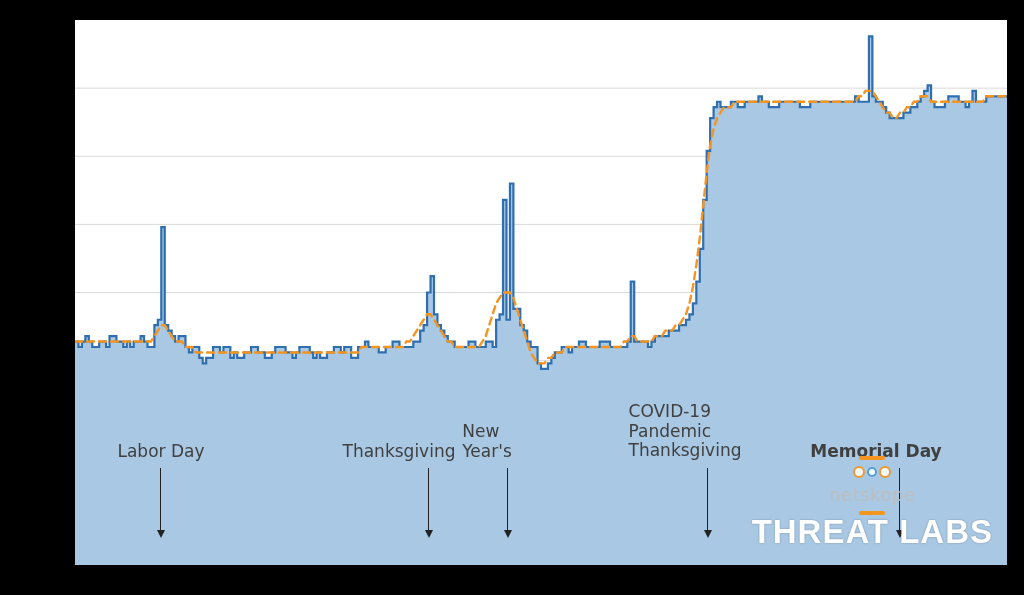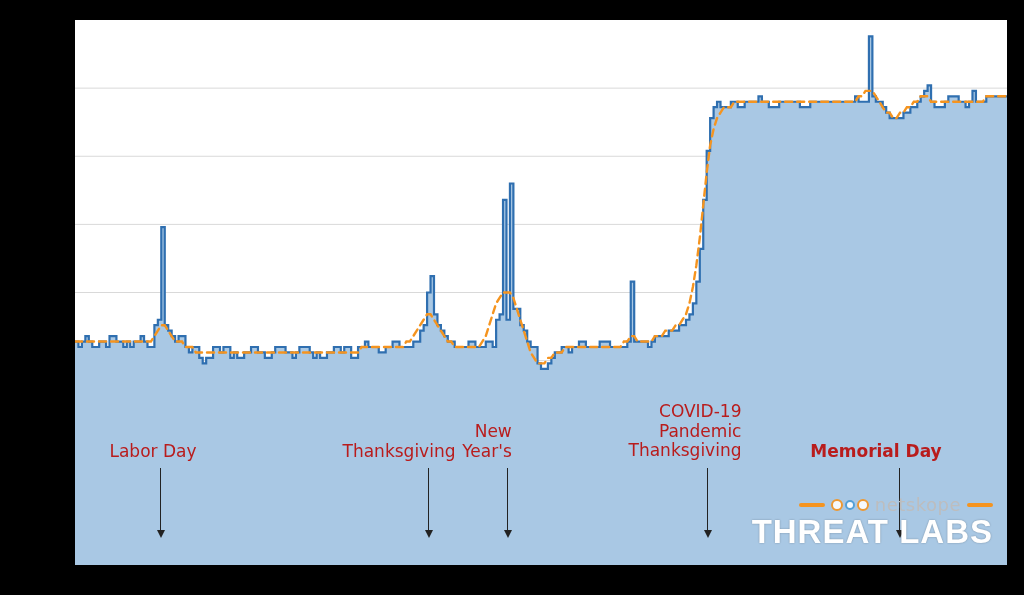--- a/index.html
+++ b/index.html
@@ -25,22 +25,22 @@
     height: 545px;
     background: #fff;
   }
   svg.chart {
     position: absolute;
     left: 0; top: 0;
     width: 932px; height: 545px;
   }
   .annotation {
     position: absolute;
-    text-align: right;
-    color: #b91c1c;
+    text-align: left;
+    color: #404040;
     font-size: 17px;
     line-height: 1.15;
     transform: translateX(-50%);
     white-space: nowrap;
   }
   .arrow {
     position: absolute;
     width: 0;
     transform: translateX(-50%);
   }
@@ -64,20 +64,21 @@
     pointer-events: none;
   }
   .wm-line1 {
     color: #bdbdbe;
     font-size: 18px;
     letter-spacing: 0.5px;
     display: flex;
     align-items: center;
     justify-content: flex-end;
     gap: 6px;
+    flex-direction: column;
   }
   .wm-line1 .bar { display:inline-block; width:26px; height:4px; background:#f5941f; border-radius:2px; }
   .wm-line1 .dots {
     display:inline-flex; gap:2px; align-items:center;
   }
   .wm-line1 .dot { width:8px; height:8px; border:2px solid #f5941f; border-radius:50%; background:#fff; opacity:0.9; }
   .wm-line1 .dot.mid { width:6px; height:6px; border-color:#4a9cd6; }
   .wm-line2 {
     color: #fff;
     font-weight: 800;
@@ -101,21 +102,21 @@
           <line x1="0" y1="272.5" x2="932" y2="272.5" stroke="#d9d9d9" stroke-width="1"></line>
           <line x1="0" y1="204.375" x2="932" y2="204.375" stroke="#d9d9d9" stroke-width="1"></line>
           <line x1="0" y1="136.25" x2="932" y2="136.25" stroke="#d9d9d9" stroke-width="1"></line>
           <line x1="0" y1="68.125" x2="932" y2="68.125" stroke="#d9d9d9" stroke-width="1"></line>
         </g>
       <path id="area-fill" fill="#a9c8e4" stroke="none" d="M 0 321.55 L 3.451851851851852 321.55 L 3.451851851851852 327 L 6.903703703703704 327 L 6.903703703703704 321.55 L 10.355555555555556 321.55 L 10.355555555555556 316.1 L 13.807407407407409 316.1 L 13.807407407407409 321.55 L 17.25925925925926 321.55 L 17.25925925925926 327 L 20.711111111111112 327 L 20.711111111111112 327 L 24.16296296296296 327 L 24.16296296296296 321.55 L 27.614814814814817 321.55 L 27.614814814814817 321.55 L 31.066666666666666 321.55 L 31.066666666666666 327 L 34.51851851851852 327 L 34.51851851851852 316.1 L 37.970370370370375 316.1 L 37.970370370370375 316.1 L 41.422222222222224 316.1 L 41.422222222222224 321.55 L 44.87407407407407 321.55 L 44.87407407407407 321.55 L 48.32592592592592 321.55 L 48.32592592592592 327 L 51.77777777777777 327 L 51.77777777777777 321.55 L 55.229629629629635 321.55 L 55.229629629629635 327 L 58.68148148148148 327 L 58.68148148148148 321.55 L 62.13333333333333 321.55 L 62.13333333333333 321.55 L 65.5851851851852 321.55 L 65.5851851851852 316.1 L 69.03703703703704 316.1 L 69.03703703703704 321.55 L 72.4888888888889 321.55 L 72.4888888888889 327 L 75.94074074074075 327 L 75.94074074074075 327 L 79.39259259259259 327 L 79.39259259259259 305.2 L 82.84444444444445 305.2 L 82.84444444444445 299.75 L 86.29629629629629 299.75 L 86.29629629629629 207.10000000000002 L 89.74814814814815 207.10000000000002 L 89.74814814814815 305.2 L 93.2 305.2 L 93.2 310.65 L 96.65185185185184 310.65 L 96.65185185185184 316.1 L 100.1037037037037 316.1 L 100.1037037037037 321.55 L 103.55555555555554 321.55 L 103.55555555555554 316.1 L 107.00740740740741 316.1 L 107.00740740740741 316.1 L 110.45925925925927 316.1 L 110.45925925925927 327 L 113.91111111111111 327 L 113.91111111111111 332.45 L 117.36296296296295 332.45 L 117.36296296296295 327 L 120.81481481481481 327 L 120.81481481481481 327 L 124.26666666666667 327 L 124.26666666666667 337.9 L 127.71851851851852 337.9 L 127.71851851851852 343.35 L 131.1703703703704 343.35 L 131.1703703703704 337.9 L 134.6222222222222 337.9 L 134.6222222222222 337.9 L 138.07407407407408 337.9 L 138.07407407407408 327 L 141.52592592592592 327 L 141.52592592592592 327 L 144.9777777777778 327 L 144.9777777777778 332.45 L 148.42962962962963 332.45 L 148.42962962962963 327 L 151.8814814814815 327 L 151.8814814814815 327 L 155.33333333333331 327 L 155.33333333333331 337.9 L 158.78518518518518 337.9 L 158.78518518518518 332.45 L 162.23703703703703 332.45 L 162.23703703703703 337.9 L 165.6888888888889 337.9 L 165.6888888888889 337.9 L 169.14074074074074 337.9 L 169.14074074074074 332.45 L 172.59259259259258 332.45 L 172.59259259259258 332.45 L 176.04444444444445 332.45 L 176.04444444444445 327 L 179.4962962962963 327 L 179.4962962962963 327 L 182.94814814814816 327 L 182.94814814814816 332.45 L 186.4 332.45 L 186.4 332.45 L 189.85185185185185 332.45 L 189.85185185185185 337.9 L 193.3037037037037 337.9 L 193.3037037037037 337.9 L 196.75555555555556 337.9 L 196.75555555555556 332.45 L 200.2074074074074 332.45 L 200.2074074074074 327 L 203.65925925925927 327 L 203.65925925925927 327 L 207.1111111111111 327 L 207.1111111111111 327 L 210.56296296296296 327 L 210.56296296296296 332.45 L 214.01481481481483 332.45 L 214.01481481481483 332.45 L 217.46666666666667 332.45 L 217.46666666666667 337.9 L 220.91851851851854 337.9 L 220.91851851851854 332.45 L 224.37037037037035 332.45 L 224.37037037037035 327 L 227.82222222222222 327 L 227.82222222222222 327 L 231.27407407407406 327 L 231.27407407407406 327 L 234.7259259259259 327 L 234.7259259259259 332.45 L 238.17777777777775 332.45 L 238.17777777777775 337.9 L 241.62962962962962 337.9 L 241.62962962962962 332.45 L 245.08148148148146 332.45 L 245.08148148148146 337.9 L 248.53333333333333 337.9 L 248.53333333333333 337.9 L 251.98518518518517 337.9 L 251.98518518518517 332.45 L 255.43703703703704 332.45 L 255.43703703703704 332.45 L 258.8888888888889 332.45 L 258.8888888888889 327 L 262.3407407407408 327 L 262.3407407407408 327 L 265.7925925925926 327 L 265.7925925925926 332.45 L 269.2444444444444 332.45 L 269.2444444444444 327 L 272.6962962962963 327 L 272.6962962962963 327 L 276.14814814814815 327 L 276.14814814814815 337.9 L 279.59999999999997 337.9 L 279.59999999999997 337.9 L 283.05185185185184 337.9 L 283.05185185185184 327 L 286.5037037037037 327 L 286.5037037037037 327 L 289.9555555555556 327 L 289.9555555555556 321.55 L 293.4074074074074 321.55 L 293.4074074074074 327 L 296.85925925925926 327 L 296.85925925925926 327 L 300.31111111111113 327 L 300.31111111111113 327 L 303.762962962963 327 L 303.762962962963 332.45 L 307.2148148148148 332.45 L 307.2148148148148 332.45 L 310.66666666666663 332.45 L 310.66666666666663 327 L 314.1185185185185 327 L 314.1185185185185 327 L 317.57037037037037 327 L 317.57037037037037 321.55 L 321.02222222222224 321.55 L 321.02222222222224 321.55 L 324.47407407407405 321.55 L 324.47407407407405 327 L 327.9259259259259 327 L 327.9259259259259 327 L 331.3777777777778 327 L 331.3777777777778 327 L 334.82962962962966 327 L 334.82962962962966 327 L 338.2814814814815 327 L 338.2814814814815 321.55 L 341.7333333333333 321.55 L 341.7333333333333 321.55 L 345.18518518518516 321.55 L 345.18518518518516 310.65 L 348.63703703703703 310.65 L 348.63703703703703 305.2 L 352.0888888888889 305.2 L 352.0888888888889 272.5 L 355.5407407407407 272.5 L 355.5407407407407 256.15 L 358.9925925925926 256.15 L 358.9925925925926 294.29999999999995 L 362.44444444444446 294.29999999999995 L 362.44444444444446 305.2 L 365.8962962962963 305.2 L 365.8962962962963 310.65 L 369.34814814814814 310.65 L 369.34814814814814 316.1 L 372.8 316.1 L 372.8 321.55 L 376.2518518518519 321.55 L 376.2518518518519 321.55 L 379.7037037037037 321.55 L 379.7037037037037 327 L 383.15555555555557 327 L 383.15555555555557 327 L 386.6074074074074 327 L 386.6074074074074 327 L 390.05925925925925 327 L 390.05925925925925 327 L 393.5111111111111 327 L 393.5111111111111 321.55 L 396.962962962963 321.55 L 396.962962962963 321.55 L 400.4148148148148 321.55 L 400.4148148148148 327 L 403.8666666666667 327 L 403.8666666666667 327 L 407.31851851851854 327 L 407.31851851851854 327 L 410.7703703703704 327 L 410.7703703703704 321.55 L 414.2222222222222 321.55 L 414.2222222222222 321.55 L 417.67407407407404 321.55 L 417.67407407407404 327 L 421.1259259259259 327 L 421.1259259259259 299.75 L 424.5777777777778 299.75 L 424.5777777777778 294.29999999999995 L 428.02962962962965 294.29999999999995 L 428.02962962962965 179.84999999999997 L 431.48148148148147 179.84999999999997 L 431.48148148148147 299.75 L 434.93333333333334 299.75 L 434.93333333333334 163.5 L 438.3851851851852 163.5 L 438.3851851851852 288.85 L 441.8370370370371 288.85 L 441.8370370370371 288.85 L 445.2888888888889 288.85 L 445.2888888888889 305.2 L 448.7407407407407 305.2 L 448.7407407407407 310.65 L 452.1925925925926 310.65 L 452.1925925925926 321.55 L 455.64444444444445 321.55 L 455.64444444444445 327 L 459.09629629629626 327 L 459.09629629629626 327 L 462.54814814814813 327 L 462.54814814814813 343.35 L 466 343.35 L 466 348.8 L 469.4518518518518 348.8 L 469.4518518518518 348.8 L 472.90370370370374 348.8 L 472.90370370370374 343.35 L 476.3555555555555 343.35 L 476.3555555555555 337.9 L 479.8074074074074 337.9 L 479.8074074074074 332.45 L 483.25925925925924 332.45 L 483.25925925925924 332.45 L 486.71111111111117 332.45 L 486.71111111111117 327 L 490.1629629629629 327 L 490.1629629629629 327 L 493.61481481481485 327 L 493.61481481481485 332.45 L 497.06666666666666 332.45 L 497.06666666666666 327 L 500.5185185185186 327 L 500.5185185185186 327 L 503.97037037037035 327 L 503.97037037037035 321.55 L 507.42222222222216 321.55 L 507.42222222222216 321.55 L 510.8740740740741 321.55 L 510.8740740740741 327 L 514.3259259259258 327 L 514.3259259259258 327 L 517.7777777777778 327 L 517.7777777777778 327 L 521.2296296296296 327 L 521.2296296296296 327 L 524.6814814814816 327 L 524.6814814814816 321.55 L 528.1333333333333 321.55 L 528.1333333333333 321.55 L 531.5851851851852 321.55 L 531.5851851851852 321.55 L 535.0370370370371 321.55 L 535.0370370370371 327 L 538.4888888888888 327 L 538.4888888888888 327 L 541.9407407407407 327 L 541.9407407407407 327 L 545.3925925925926 327 L 545.3925925925926 327 L 548.8444444444444 327 L 548.8444444444444 327 L 552.2962962962963 327 L 552.2962962962963 321.55 L 555.7481481481482 321.55 L 555.7481481481482 261.59999999999997 L 559.1999999999999 261.59999999999997 L 559.1999999999999 321.55 L 562.6518518518519 321.55 L 562.6518518518519 321.55 L 566.1037037037037 321.55 L 566.1037037037037 321.55 L 569.5555555555557 321.55 L 569.5555555555557 321.55 L 573.0074074074074 321.55 L 573.0074074074074 327 L 576.4592592592592 327 L 576.4592592592592 321.55 L 579.9111111111112 321.55 L 579.9111111111112 316.1 L 583.3629629629629 316.1 L 583.3629629629629 316.1 L 586.8148148148148 316.1 L 586.8148148148148 316.1 L 590.2666666666667 316.1 L 590.2666666666667 316.1 L 593.7185185185185 316.1 L 593.7185185185185 310.65 L 597.1703703703704 310.65 L 597.1703703703704 310.65 L 600.6222222222223 310.65 L 600.6222222222223 310.65 L 604.074074074074 310.65 L 604.074074074074 305.2 L 607.525925925926 305.2 L 607.525925925926 305.2 L 610.9777777777778 305.2 L 610.9777777777778 299.75 L 614.4296296296296 299.75 L 614.4296296296296 294.29999999999995 L 617.8814814814815 294.29999999999995 L 617.8814814814815 283.40000000000003 L 621.3333333333333 283.40000000000003 L 621.3333333333333 261.59999999999997 L 624.7851851851852 261.59999999999997 L 624.7851851851852 228.90000000000003 L 628.237037037037 228.90000000000003 L 628.237037037037 179.84999999999997 L 631.6888888888889 179.84999999999997 L 631.6888888888889 130.8 L 635.1407407407407 130.8 L 635.1407407407407 98.10000000000002 L 638.5925925925926 98.10000000000002 L 638.5925925925926 87.19999999999999 L 642.0444444444445 87.19999999999999 L 642.0444444444445 81.75 L 645.4962962962962 81.75 L 645.4962962962962 87.19999999999999 L 648.9481481481481 87.19999999999999 L 648.9481481481481 87.19999999999999 L 652.4 87.19999999999999 L 652.4 87.19999999999999 L 655.8518518518518 87.19999999999999 L 655.8518518518518 81.75 L 659.3037037037037 81.75 L 659.3037037037037 81.75 L 662.7555555555556 81.75 L 662.7555555555556 87.19999999999999 L 666.2074074074073 87.19999999999999 L 666.2074074074073 87.19999999999999 L 669.6592592592593 87.19999999999999 L 669.6592592592593 81.75 L 673.1111111111111 81.75 L 673.1111111111111 81.75 L 676.562962962963 81.75 L 676.562962962963 81.75 L 680.0148148148148 81.75 L 680.0148148148148 81.75 L 683.4666666666666 81.75 L 683.4666666666666 76.30000000000001 L 686.9185185185186 76.30000000000001 L 686.9185185185186 81.75 L 690.3703703703703 81.75 L 690.3703703703703 81.75 L 693.8222222222222 81.75 L 693.8222222222222 87.19999999999999 L 697.2740740740741 87.19999999999999 L 697.2740740740741 87.19999999999999 L 700.7259259259259 87.19999999999999 L 700.7259259259259 87.19999999999999 L 704.1777777777778 87.19999999999999 L 704.1777777777778 81.75 L 707.6296296296297 81.75 L 707.6296296296297 81.75 L 711.0814814814814 81.75 L 711.0814814814814 81.75 L 714.5333333333334 81.75 L 714.5333333333334 81.75 L 717.9851851851852 81.75 L 717.9851851851852 81.75 L 721.437037037037 81.75 L 721.437037037037 81.75 L 724.8888888888889 81.75 L 724.8888888888889 87.19999999999999 L 728.3407407407407 87.19999999999999 L 728.3407407407407 87.19999999999999 L 731.7925925925927 87.19999999999999 L 731.7925925925927 87.19999999999999 L 735.2444444444444 87.19999999999999 L 735.2444444444444 81.75 L 738.6962962962963 81.75 L 738.6962962962963 81.75 L 742.1481481481482 81.75 L 742.1481481481482 81.75 L 745.6 81.75 L 745.6 81.75 L 749.0518518518519 81.75 L 749.0518518518519 81.75 L 752.5037037037038 81.75 L 752.5037037037038 81.75 L 755.9555555555555 81.75 L 755.9555555555555 81.75 L 759.4074074074074 81.75 L 759.4074074074074 81.75 L 762.8592592592593 81.75 L 762.8592592592593 81.75 L 766.3111111111111 81.75 L 766.3111111111111 81.75 L 769.762962962963 81.75 L 769.762962962963 81.75 L 773.2148148148148 81.75 L 773.2148148148148 81.75 L 776.6666666666667 81.75 L 776.6666666666667 81.75 L 780.1185185185185 81.75 L 780.1185185185185 76.30000000000001 L 783.5703703703704 76.30000000000001 L 783.5703703703704 81.75 L 787.0222222222222 81.75 L 787.0222222222222 81.75 L 790.474074074074 81.75 L 790.474074074074 81.75 L 793.925925925926 81.75 L 793.925925925926 16.350000000000023 L 797.3777777777777 16.350000000000023 L 797.3777777777777 76.30000000000001 L 800.8296296296296 76.30000000000001 L 800.8296296296296 81.75 L 804.2814814814815 81.75 L 804.2814814814815 81.75 L 807.7333333333333 81.75 L 807.7333333333333 87.19999999999999 L 811.1851851851852 87.19999999999999 L 811.1851851851852 92.65000000000003 L 814.6370370370371 92.65000000000003 L 814.6370370370371 98.10000000000002 L 818.0888888888888 98.10000000000002 L 818.0888888888888 98.10000000000002 L 821.5407407407408 98.10000000000002 L 821.5407407407408 98.10000000000002 L 824.9925925925926 98.10000000000002 L 824.9925925925926 98.10000000000002 L 828.4444444444443 98.10000000000002 L 828.4444444444443 92.65000000000003 L 831.8962962962963 92.65000000000003 L 831.8962962962963 92.65000000000003 L 835.3481481481481 92.65000000000003 L 835.3481481481481 87.19999999999999 L 838.8000000000001 87.19999999999999 L 838.8000000000001 87.19999999999999 L 842.2518518518518 87.19999999999999 L 842.2518518518518 81.75 L 845.7037037037037 81.75 L 845.7037037037037 76.30000000000001 L 849.1555555555556 76.30000000000001 L 849.1555555555556 70.85000000000002 L 852.6074074074074 70.85000000000002 L 852.6074074074074 65.39999999999998 L 856.0592592592593 65.39999999999998 L 856.0592592592593 81.75 L 859.5111111111112 81.75 L 859.5111111111112 87.19999999999999 L 862.9629629629629 87.19999999999999 L 862.9629629629629 87.19999999999999 L 866.4148148148148 87.19999999999999 L 866.4148148148148 87.19999999999999 L 869.8666666666667 87.19999999999999 L 869.8666666666667 81.75 L 873.3185185185184 81.75 L 873.3185185185184 76.30000000000001 L 876.7703703703704 76.30000000000001 L 876.7703703703704 76.30000000000001 L 880.2222222222222 76.30000000000001 L 880.2222222222222 76.30000000000001 L 883.6740740740742 76.30000000000001 L 883.6740740740742 81.75 L 887.1259259259259 81.75 L 887.1259259259259 81.75 L 890.5777777777778 81.75 L 890.5777777777778 87.19999999999999 L 894.0296296296297 87.19999999999999 L 894.0296296296297 81.75 L 897.4814814814814 81.75 L 897.4814814814814 70.85000000000002 L 900.9333333333334 70.85000000000002 L 900.9333333333334 81.75 L 904.3851851851852 81.75 L 904.3851851851852 81.75 L 907.837037037037 81.75 L 907.837037037037 81.75 L 911.2888888888889 81.75 L 911.2888888888889 76.30000000000001 L 914.7407407407408 76.30000000000001 L 914.7407407407408 76.30000000000001 L 918.1925925925925 76.30000000000001 L 918.1925925925925 76.30000000000001 L 921.6444444444445 76.30000000000001 L 921.6444444444445 76.30000000000001 L 925.0962962962963 76.30000000000001 L 925.0962962962963 76.30000000000001 L 928.5481481481482 76.30000000000001 L 928.5481481481482 76.30000000000001 L 932 76.30000000000001 L 932 76.30000000000001 L 932 545 L 0 545 Z"></path>
       <path id="area-line" fill="none" stroke="#2f6fb0" stroke-width="2.2" d="M 0 321.55 L 3.451851851851852 321.55 L 3.451851851851852 327 L 6.903703703703704 327 L 6.903703703703704 321.55 L 10.355555555555556 321.55 L 10.355555555555556 316.1 L 13.807407407407409 316.1 L 13.807407407407409 321.55 L 17.25925925925926 321.55 L 17.25925925925926 327 L 20.711111111111112 327 L 20.711111111111112 327 L 24.16296296296296 327 L 24.16296296296296 321.55 L 27.614814814814817 321.55 L 27.614814814814817 321.55 L 31.066666666666666 321.55 L 31.066666666666666 327 L 34.51851851851852 327 L 34.51851851851852 316.1 L 37.970370370370375 316.1 L 37.970370370370375 316.1 L 41.422222222222224 316.1 L 41.422222222222224 321.55 L 44.87407407407407 321.55 L 44.87407407407407 321.55 L 48.32592592592592 321.55 L 48.32592592592592 327 L 51.77777777777777 327 L 51.77777777777777 321.55 L 55.229629629629635 321.55 L 55.229629629629635 327 L 58.68148148148148 327 L 58.68148148148148 321.55 L 62.13333333333333 321.55 L 62.13333333333333 321.55 L 65.5851851851852 321.55 L 65.5851851851852 316.1 L 69.03703703703704 316.1 L 69.03703703703704 321.55 L 72.4888888888889 321.55 L 72.4888888888889 327 L 75.94074074074075 327 L 75.94074074074075 327 L 79.39259259259259 327 L 79.39259259259259 305.2 L 82.84444444444445 305.2 L 82.84444444444445 299.75 L 86.29629629629629 299.75 L 86.29629629629629 207.10000000000002 L 89.74814814814815 207.10000000000002 L 89.74814814814815 305.2 L 93.2 305.2 L 93.2 310.65 L 96.65185185185184 310.65 L 96.65185185185184 316.1 L 100.1037037037037 316.1 L 100.1037037037037 321.55 L 103.55555555555554 321.55 L 103.55555555555554 316.1 L 107.00740740740741 316.1 L 107.00740740740741 316.1 L 110.45925925925927 316.1 L 110.45925925925927 327 L 113.91111111111111 327 L 113.91111111111111 332.45 L 117.36296296296295 332.45 L 117.36296296296295 327 L 120.81481481481481 327 L 120.81481481481481 327 L 124.26666666666667 327 L 124.26666666666667 337.9 L 127.71851851851852 337.9 L 127.71851851851852 343.35 L 131.1703703703704 343.35 L 131.1703703703704 337.9 L 134.6222222222222 337.9 L 134.6222222222222 337.9 L 138.07407407407408 337.9 L 138.07407407407408 327 L 141.52592592592592 327 L 141.52592592592592 327 L 144.9777777777778 327 L 144.9777777777778 332.45 L 148.42962962962963 332.45 L 148.42962962962963 327 L 151.8814814814815 327 L 151.8814814814815 327 L 155.33333333333331 327 L 155.33333333333331 337.9 L 158.78518518518518 337.9 L 158.78518518518518 332.45 L 162.23703703703703 332.45 L 162.23703703703703 337.9 L 165.6888888888889 337.9 L 165.6888888888889 337.9 L 169.14074074074074 337.9 L 169.14074074074074 332.45 L 172.59259259259258 332.45 L 172.59259259259258 332.45 L 176.04444444444445 332.45 L 176.04444444444445 327 L 179.4962962962963 327 L 179.4962962962963 327 L 182.94814814814816 327 L 182.94814814814816 332.45 L 186.4 332.45 L 186.4 332.45 L 189.85185185185185 332.45 L 189.85185185185185 337.9 L 193.3037037037037 337.9 L 193.3037037037037 337.9 L 196.75555555555556 337.9 L 196.75555555555556 332.45 L 200.2074074074074 332.45 L 200.2074074074074 327 L 203.65925925925927 327 L 203.65925925925927 327 L 207.1111111111111 327 L 207.1111111111111 327 L 210.56296296296296 327 L 210.56296296296296 332.45 L 214.01481481481483 332.45 L 214.01481481481483 332.45 L 217.46666666666667 332.45 L 217.46666666666667 337.9 L 220.91851851851854 337.9 L 220.91851851851854 332.45 L 224.37037037037035 332.45 L 224.37037037037035 327 L 227.82222222222222 327 L 227.82222222222222 327 L 231.27407407407406 327 L 231.27407407407406 327 L 234.7259259259259 327 L 234.7259259259259 332.45 L 238.17777777777775 332.45 L 238.17777777777775 337.9 L 241.62962962962962 337.9 L 241.62962962962962 332.45 L 245.08148148148146 332.45 L 245.08148148148146 337.9 L 248.53333333333333 337.9 L 248.53333333333333 337.9 L 251.98518518518517 337.9 L 251.98518518518517 332.45 L 255.43703703703704 332.45 L 255.43703703703704 332.45 L 258.8888888888889 332.45 L 258.8888888888889 327 L 262.3407407407408 327 L 262.3407407407408 327 L 265.7925925925926 327 L 265.7925925925926 332.45 L 269.2444444444444 332.45 L 269.2444444444444 327 L 272.6962962962963 327 L 272.6962962962963 327 L 276.14814814814815 327 L 276.14814814814815 337.9 L 279.59999999999997 337.9 L 279.59999999999997 337.9 L 283.05185185185184 337.9 L 283.05185185185184 327 L 286.5037037037037 327 L 286.5037037037037 327 L 289.9555555555556 327 L 289.9555555555556 321.55 L 293.4074074074074 321.55 L 293.4074074074074 327 L 296.85925925925926 327 L 296.85925925925926 327 L 300.31111111111113 327 L 300.31111111111113 327 L 303.762962962963 327 L 303.762962962963 332.45 L 307.2148148148148 332.45 L 307.2148148148148 332.45 L 310.66666666666663 332.45 L 310.66666666666663 327 L 314.1185185185185 327 L 314.1185185185185 327 L 317.57037037037037 327 L 317.57037037037037 321.55 L 321.02222222222224 321.55 L 321.02222222222224 321.55 L 324.47407407407405 321.55 L 324.47407407407405 327 L 327.9259259259259 327 L 327.9259259259259 327 L 331.3777777777778 327 L 331.3777777777778 327 L 334.82962962962966 327 L 334.82962962962966 327 L 338.2814814814815 327 L 338.2814814814815 321.55 L 341.7333333333333 321.55 L 341.7333333333333 321.55 L 345.18518518518516 321.55 L 345.18518518518516 310.65 L 348.63703703703703 310.65 L 348.63703703703703 305.2 L 352.0888888888889 305.2 L 352.0888888888889 272.5 L 355.5407407407407 272.5 L 355.5407407407407 256.15 L 358.9925925925926 256.15 L 358.9925925925926 294.29999999999995 L 362.44444444444446 294.29999999999995 L 362.44444444444446 305.2 L 365.8962962962963 305.2 L 365.8962962962963 310.65 L 369.34814814814814 310.65 L 369.34814814814814 316.1 L 372.8 316.1 L 372.8 321.55 L 376.2518518518519 321.55 L 376.2518518518519 321.55 L 379.7037037037037 321.55 L 379.7037037037037 327 L 383.15555555555557 327 L 383.15555555555557 327 L 386.6074074074074 327 L 386.6074074074074 327 L 390.05925925925925 327 L 390.05925925925925 327 L 393.5111111111111 327 L 393.5111111111111 321.55 L 396.962962962963 321.55 L 396.962962962963 321.55 L 400.4148148148148 321.55 L 400.4148148148148 327 L 403.8666666666667 327 L 403.8666666666667 327 L 407.31851851851854 327 L 407.31851851851854 327 L 410.7703703703704 327 L 410.7703703703704 321.55 L 414.2222222222222 321.55 L 414.2222222222222 321.55 L 417.67407407407404 321.55 L 417.67407407407404 327 L 421.1259259259259 327 L 421.1259259259259 299.75 L 424.5777777777778 299.75 L 424.5777777777778 294.29999999999995 L 428.02962962962965 294.29999999999995 L 428.02962962962965 179.84999999999997 L 431.48148148148147 179.84999999999997 L 431.48148148148147 299.75 L 434.93333333333334 299.75 L 434.93333333333334 163.5 L 438.3851851851852 163.5 L 438.3851851851852 288.85 L 441.8370370370371 288.85 L 441.8370370370371 288.85 L 445.2888888888889 288.85 L 445.2888888888889 305.2 L 448.7407407407407 305.2 L 448.7407407407407 310.65 L 452.1925925925926 310.65 L 452.1925925925926 321.55 L 455.64444444444445 321.55 L 455.64444444444445 327 L 459.09629629629626 327 L 459.09629629629626 327 L 462.54814814814813 327 L 462.54814814814813 343.35 L 466 343.35 L 466 348.8 L 469.4518518518518 348.8 L 469.4518518518518 348.8 L 472.90370370370374 348.8 L 472.90370370370374 343.35 L 476.3555555555555 343.35 L 476.3555555555555 337.9 L 479.8074074074074 337.9 L 479.8074074074074 332.45 L 483.25925925925924 332.45 L 483.25925925925924 332.45 L 486.71111111111117 332.45 L 486.71111111111117 327 L 490.1629629629629 327 L 490.1629629629629 327 L 493.61481481481485 327 L 493.61481481481485 332.45 L 497.06666666666666 332.45 L 497.06666666666666 327 L 500.5185185185186 327 L 500.5185185185186 327 L 503.97037037037035 327 L 503.97037037037035 321.55 L 507.42222222222216 321.55 L 507.42222222222216 321.55 L 510.8740740740741 321.55 L 510.8740740740741 327 L 514.3259259259258 327 L 514.3259259259258 327 L 517.7777777777778 327 L 517.7777777777778 327 L 521.2296296296296 327 L 521.2296296296296 327 L 524.6814814814816 327 L 524.6814814814816 321.55 L 528.1333333333333 321.55 L 528.1333333333333 321.55 L 531.5851851851852 321.55 L 531.5851851851852 321.55 L 535.0370370370371 321.55 L 535.0370370370371 327 L 538.4888888888888 327 L 538.4888888888888 327 L 541.9407407407407 327 L 541.9407407407407 327 L 545.3925925925926 327 L 545.3925925925926 327 L 548.8444444444444 327 L 548.8444444444444 327 L 552.2962962962963 327 L 552.2962962962963 321.55 L 555.7481481481482 321.55 L 555.7481481481482 261.59999999999997 L 559.1999999999999 261.59999999999997 L 559.1999999999999 321.55 L 562.6518518518519 321.55 L 562.6518518518519 321.55 L 566.1037037037037 321.55 L 566.1037037037037 321.55 L 569.5555555555557 321.55 L 569.5555555555557 321.55 L 573.0074074074074 321.55 L 573.0074074074074 327 L 576.4592592592592 327 L 576.4592592592592 321.55 L 579.9111111111112 321.55 L 579.9111111111112 316.1 L 583.3629629629629 316.1 L 583.3629629629629 316.1 L 586.8148148148148 316.1 L 586.8148148148148 316.1 L 590.2666666666667 316.1 L 590.2666666666667 316.1 L 593.7185185185185 316.1 L 593.7185185185185 310.65 L 597.1703703703704 310.65 L 597.1703703703704 310.65 L 600.6222222222223 310.65 L 600.6222222222223 310.65 L 604.074074074074 310.65 L 604.074074074074 305.2 L 607.525925925926 305.2 L 607.525925925926 305.2 L 610.9777777777778 305.2 L 610.9777777777778 299.75 L 614.4296296296296 299.75 L 614.4296296296296 294.29999999999995 L 617.8814814814815 294.29999999999995 L 617.8814814814815 283.40000000000003 L 621.3333333333333 283.40000000000003 L 621.3333333333333 261.59999999999997 L 624.7851851851852 261.59999999999997 L 624.7851851851852 228.90000000000003 L 628.237037037037 228.90000000000003 L 628.237037037037 179.84999999999997 L 631.6888888888889 179.84999999999997 L 631.6888888888889 130.8 L 635.1407407407407 130.8 L 635.1407407407407 98.10000000000002 L 638.5925925925926 98.10000000000002 L 638.5925925925926 87.19999999999999 L 642.0444444444445 87.19999999999999 L 642.0444444444445 81.75 L 645.4962962962962 81.75 L 645.4962962962962 87.19999999999999 L 648.9481481481481 87.19999999999999 L 648.9481481481481 87.19999999999999 L 652.4 87.19999999999999 L 652.4 87.19999999999999 L 655.8518518518518 87.19999999999999 L 655.8518518518518 81.75 L 659.3037037037037 81.75 L 659.3037037037037 81.75 L 662.7555555555556 81.75 L 662.7555555555556 87.19999999999999 L 666.2074074074073 87.19999999999999 L 666.2074074074073 87.19999999999999 L 669.6592592592593 87.19999999999999 L 669.6592592592593 81.75 L 673.1111111111111 81.75 L 673.1111111111111 81.75 L 676.562962962963 81.75 L 676.562962962963 81.75 L 680.0148148148148 81.75 L 680.0148148148148 81.75 L 683.4666666666666 81.75 L 683.4666666666666 76.30000000000001 L 686.9185185185186 76.30000000000001 L 686.9185185185186 81.75 L 690.3703703703703 81.75 L 690.3703703703703 81.75 L 693.8222222222222 81.75 L 693.8222222222222 87.19999999999999 L 697.2740740740741 87.19999999999999 L 697.2740740740741 87.19999999999999 L 700.7259259259259 87.19999999999999 L 700.7259259259259 87.19999999999999 L 704.1777777777778 87.19999999999999 L 704.1777777777778 81.75 L 707.6296296296297 81.75 L 707.6296296296297 81.75 L 711.0814814814814 81.75 L 711.0814814814814 81.75 L 714.5333333333334 81.75 L 714.5333333333334 81.75 L 717.9851851851852 81.75 L 717.9851851851852 81.75 L 721.437037037037 81.75 L 721.437037037037 81.75 L 724.8888888888889 81.75 L 724.8888888888889 87.19999999999999 L 728.3407407407407 87.19999999999999 L 728.3407407407407 87.19999999999999 L 731.7925925925927 87.19999999999999 L 731.7925925925927 87.19999999999999 L 735.2444444444444 87.19999999999999 L 735.2444444444444 81.75 L 738.6962962962963 81.75 L 738.6962962962963 81.75 L 742.1481481481482 81.75 L 742.1481481481482 81.75 L 745.6 81.75 L 745.6 81.75 L 749.0518518518519 81.75 L 749.0518518518519 81.75 L 752.5037037037038 81.75 L 752.5037037037038 81.75 L 755.9555555555555 81.75 L 755.9555555555555 81.75 L 759.4074074074074 81.75 L 759.4074074074074 81.75 L 762.8592592592593 81.75 L 762.8592592592593 81.75 L 766.3111111111111 81.75 L 766.3111111111111 81.75 L 769.762962962963 81.75 L 769.762962962963 81.75 L 773.2148148148148 81.75 L 773.2148148148148 81.75 L 776.6666666666667 81.75 L 776.6666666666667 81.75 L 780.1185185185185 81.75 L 780.1185185185185 76.30000000000001 L 783.5703703703704 76.30000000000001 L 783.5703703703704 81.75 L 787.0222222222222 81.75 L 787.0222222222222 81.75 L 790.474074074074 81.75 L 790.474074074074 81.75 L 793.925925925926 81.75 L 793.925925925926 16.350000000000023 L 797.3777777777777 16.350000000000023 L 797.3777777777777 76.30000000000001 L 800.8296296296296 76.30000000000001 L 800.8296296296296 81.75 L 804.2814814814815 81.75 L 804.2814814814815 81.75 L 807.7333333333333 81.75 L 807.7333333333333 87.19999999999999 L 811.1851851851852 87.19999999999999 L 811.1851851851852 92.65000000000003 L 814.6370370370371 92.65000000000003 L 814.6370370370371 98.10000000000002 L 818.0888888888888 98.10000000000002 L 818.0888888888888 98.10000000000002 L 821.5407407407408 98.10000000000002 L 821.5407407407408 98.10000000000002 L 824.9925925925926 98.10000000000002 L 824.9925925925926 98.10000000000002 L 828.4444444444443 98.10000000000002 L 828.4444444444443 92.65000000000003 L 831.8962962962963 92.65000000000003 L 831.8962962962963 92.65000000000003 L 835.3481481481481 92.65000000000003 L 835.3481481481481 87.19999999999999 L 838.8000000000001 87.19999999999999 L 838.8000000000001 87.19999999999999 L 842.2518518518518 87.19999999999999 L 842.2518518518518 81.75 L 845.7037037037037 81.75 L 845.7037037037037 76.30000000000001 L 849.1555555555556 76.30000000000001 L 849.1555555555556 70.85000000000002 L 852.6074074074074 70.85000000000002 L 852.6074074074074 65.39999999999998 L 856.0592592592593 65.39999999999998 L 856.0592592592593 81.75 L 859.5111111111112 81.75 L 859.5111111111112 87.19999999999999 L 862.9629629629629 87.19999999999999 L 862.9629629629629 87.19999999999999 L 866.4148148148148 87.19999999999999 L 866.4148148148148 87.19999999999999 L 869.8666666666667 87.19999999999999 L 869.8666666666667 81.75 L 873.3185185185184 81.75 L 873.3185185185184 76.30000000000001 L 876.7703703703704 76.30000000000001 L 876.7703703703704 76.30000000000001 L 880.2222222222222 76.30000000000001 L 880.2222222222222 76.30000000000001 L 883.6740740740742 76.30000000000001 L 883.6740740740742 81.75 L 887.1259259259259 81.75 L 887.1259259259259 81.75 L 890.5777777777778 81.75 L 890.5777777777778 87.19999999999999 L 894.0296296296297 87.19999999999999 L 894.0296296296297 81.75 L 897.4814814814814 81.75 L 897.4814814814814 70.85000000000002 L 900.9333333333334 70.85000000000002 L 900.9333333333334 81.75 L 904.3851851851852 81.75 L 904.3851851851852 81.75 L 907.837037037037 81.75 L 907.837037037037 81.75 L 911.2888888888889 81.75 L 911.2888888888889 76.30000000000001 L 914.7407407407408 76.30000000000001 L 914.7407407407408 76.30000000000001 L 918.1925925925925 76.30000000000001 L 918.1925925925925 76.30000000000001 L 921.6444444444445 76.30000000000001 L 921.6444444444445 76.30000000000001 L 925.0962962962963 76.30000000000001 L 925.0962962962963 76.30000000000001 L 928.5481481481482 76.30000000000001 L 928.5481481481482 76.30000000000001 L 932 76.30000000000001 L 932 76.30000000000001"></path>
       <path id="smooth-line" fill="none" stroke="#f5941f" stroke-width="2.4" stroke-dasharray="7 5" stroke-linecap="round" d="M 0 321.55 L 3.451851851851852 321.55 L 6.903703703703704 321.55 L 10.355555555555556 321.55 L 13.807407407407409 321.55 L 17.25925925925926 321.55 L 20.711111111111112 321.55 L 24.16296296296296 321.55 L 27.614814814814817 321.55 L 31.066666666666666 321.55 L 34.51851851851852 321.55 L 37.970370370370375 321.55 L 41.422222222222224 321.55 L 44.87407407407407 321.55 L 48.32592592592592 321.55 L 51.77777777777777 321.55 L 55.229629629629635 321.55 L 58.68148148148148 321.55 L 62.13333333333333 321.55 L 65.5851851851852 321.55 L 69.03703703703704 321.55 L 72.4888888888889 321.55 L 75.94074074074075 321.55 L 79.39259259259259 316.1 L 82.84444444444445 310.65 L 86.29629629629629 305.2 L 89.74814814814815 305.2 L 93.2 310.65 L 96.65185185185184 316.1 L 100.1037037037037 321.55 L 103.55555555555554 321.55 L 107.00740740740741 321.55 L 110.45925925925927 327 L 113.91111111111111 327 L 117.36296296296295 327 L 120.81481481481481 332.45 L 124.26666666666667 332.45 L 127.71851851851852 332.45 L 131.1703703703704 332.45 L 134.6222222222222 332.45 L 138.07407407407408 332.45 L 141.52592592592592 332.45 L 144.9777777777778 332.45 L 148.42962962962963 332.45 L 151.8814814814815 332.45 L 155.33333333333331 332.45 L 158.78518518518518 332.45 L 162.23703703703703 332.45 L 165.6888888888889 332.45 L 169.14074074074074 332.45 L 172.59259259259258 332.45 L 176.04444444444445 332.45 L 179.4962962962963 332.45 L 182.94814814814816 332.45 L 186.4 332.45 L 189.85185185185185 332.45 L 193.3037037037037 332.45 L 196.75555555555556 332.45 L 200.2074074074074 332.45 L 203.65925925925927 332.45 L 207.1111111111111 332.45 L 210.56296296296296 332.45 L 214.01481481481483 332.45 L 217.46666666666667 332.45 L 220.91851851851854 332.45 L 224.37037037037035 332.45 L 227.82222222222222 332.45 L 231.27407407407406 332.45 L 234.7259259259259 332.45 L 238.17777777777775 332.45 L 241.62962962962962 332.45 L 245.08148148148146 332.45 L 248.53333333333333 332.45 L 251.98518518518517 332.45 L 255.43703703703704 332.45 L 258.8888888888889 332.45 L 262.3407407407408 332.45 L 265.7925925925926 332.45 L 269.2444444444444 332.45 L 272.6962962962963 332.45 L 276.14814814814815 332.45 L 279.59999999999997 332.45 L 283.05185185185184 332.45 L 286.5037037037037 327 L 289.9555555555556 327 L 293.4074074074074 327 L 296.85925925925926 327 L 300.31111111111113 327 L 303.762962962963 327 L 307.2148148148148 327 L 310.66666666666663 327 L 314.1185185185185 327 L 317.57037037037037 327 L 321.02222222222224 327 L 324.47407407407405 327 L 327.9259259259259 327 L 331.3777777777778 321.55 L 334.82962962962966 321.55 L 338.2814814814815 316.1 L 341.7333333333333 310.65 L 345.18518518518516 305.2 L 348.63703703703703 299.75 L 352.0888888888889 294.29999999999995 L 355.5407407407407 294.29999999999995 L 358.9925925925926 299.75 L 362.44444444444446 305.2 L 365.8962962962963 310.65 L 369.34814814814814 316.1 L 372.8 321.55 L 376.2518518518519 321.55 L 379.7037037037037 327 L 383.15555555555557 327 L 386.6074074074074 327 L 390.05925925925925 327 L 393.5111111111111 327 L 396.962962962963 327 L 400.4148148148148 327 L 403.8666666666667 327 L 407.31851851851854 321.55 L 410.7703703703704 316.1 L 414.2222222222222 305.2 L 417.67407407407404 294.29999999999995 L 421.1259259259259 283.40000000000003 L 424.5777777777778 277.95 L 428.02962962962965 272.5 L 431.48148148148147 272.5 L 434.93333333333334 272.5 L 438.3851851851852 277.95 L 441.8370370370371 288.85 L 445.2888888888889 299.75 L 448.7407407407407 310.65 L 452.1925925925926 321.55 L 455.64444444444445 332.45 L 459.09629629629626 337.9 L 462.54814814814813 343.35 L 466 343.35 L 469.4518518518518 343.35 L 472.90370370370374 337.9 L 476.3555555555555 337.9 L 479.8074074074074 332.45 L 483.25925925925924 332.45 L 486.71111111111117 332.45 L 490.1629629629629 327 L 493.61481481481485 327 L 497.06666666666666 327 L 500.5185185185186 327 L 503.97037037037035 327 L 507.42222222222216 327 L 510.8740740740741 327 L 514.3259259259258 327 L 517.7777777777778 327 L 521.2296296296296 327 L 524.6814814814816 327 L 528.1333333333333 327 L 531.5851851851852 327 L 535.0370370370371 327 L 538.4888888888888 327 L 541.9407407407407 327 L 545.3925925925926 327 L 548.8444444444444 321.55 L 552.2962962962963 321.55 L 555.7481481481482 316.1 L 559.1999999999999 316.1 L 562.6518518518519 321.55 L 566.1037037037037 321.55 L 569.5555555555557 321.55 L 573.0074074074074 321.55 L 576.4592592592592 321.55 L 579.9111111111112 316.1 L 583.3629629629629 316.1 L 586.8148148148148 316.1 L 590.2666666666667 310.65 L 593.7185185185185 310.65 L 597.1703703703704 310.65 L 600.6222222222223 305.2 L 604.074074074074 305.2 L 607.525925925926 299.75 L 610.9777777777778 294.29999999999995 L 614.4296296296296 283.40000000000003 L 617.8814814814815 267.05 L 621.3333333333333 245.25 L 624.7851851851852 218 L 628.237037037037 185.3 L 631.6888888888889 152.60000000000002 L 635.1407407407407 125.34999999999997 L 638.5925925925926 109 L 642.0444444444445 98.10000000000002 L 645.4962962962962 92.65000000000003 L 648.9481481481481 87.19999999999999 L 652.4 87.19999999999999 L 655.8518518518518 87.19999999999999 L 659.3037037037037 81.75 L 662.7555555555556 81.75 L 666.2074074074073 81.75 L 669.6592592592593 81.75 L 673.1111111111111 81.75 L 676.562962962963 81.75 L 680.0148148148148 81.75 L 683.4666666666666 81.75 L 686.9185185185186 81.75 L 690.3703703703703 81.75 L 693.8222222222222 81.75 L 697.2740740740741 81.75 L 700.7259259259259 81.75 L 704.1777777777778 81.75 L 707.6296296296297 81.75 L 711.0814814814814 81.75 L 714.5333333333334 81.75 L 717.9851851851852 81.75 L 721.437037037037 81.75 L 724.8888888888889 81.75 L 728.3407407407407 81.75 L 731.7925925925927 81.75 L 735.2444444444444 81.75 L 738.6962962962963 81.75 L 742.1481481481482 81.75 L 745.6 81.75 L 749.0518518518519 81.75 L 752.5037037037038 81.75 L 755.9555555555555 81.75 L 759.4074074074074 81.75 L 762.8592592592593 81.75 L 766.3111111111111 81.75 L 769.762962962963 81.75 L 773.2148148148148 81.75 L 776.6666666666667 81.75 L 780.1185185185185 81.75 L 783.5703703703704 76.30000000000001 L 787.0222222222222 76.30000000000001 L 790.474074074074 70.85000000000002 L 793.925925925926 70.85000000000002 L 797.3777777777777 70.85000000000002 L 800.8296296296296 76.30000000000001 L 804.2814814814815 81.75 L 807.7333333333333 87.19999999999999 L 811.1851851851852 92.65000000000003 L 814.6370370370371 92.65000000000003 L 818.0888888888888 98.10000000000002 L 821.5407407407408 98.10000000000002 L 824.9925925925926 92.65000000000003 L 828.4444444444443 92.65000000000003 L 831.8962962962963 87.19999999999999 L 835.3481481481481 87.19999999999999 L 838.8000000000001 81.75 L 842.2518518518518 81.75 L 845.7037037037037 76.30000000000001 L 849.1555555555556 76.30000000000001 L 852.6074074074074 76.30000000000001 L 856.0592592592593 81.75 L 859.5111111111112 81.75 L 862.9629629629629 81.75 L 866.4148148148148 81.75 L 869.8666666666667 81.75 L 873.3185185185184 81.75 L 876.7703703703704 81.75 L 880.2222222222222 81.75 L 883.6740740740742 81.75 L 887.1259259259259 81.75 L 890.5777777777778 81.75 L 894.0296296296297 81.75 L 897.4814814814814 81.75 L 900.9333333333334 81.75 L 904.3851851851852 81.75 L 907.837037037037 81.75 L 911.2888888888889 76.30000000000001 L 914.7407407407408 76.30000000000001 L 918.1925925925925 76.30000000000001 L 921.6444444444445 76.30000000000001 L 925.0962962962963 76.30000000000001 L 928.5481481481482 76.30000000000001 L 932 76.30000000000001"></path>
     </svg>
 
-    <div class="annotation" style="left:78px; top:422px;">
+    <div class="annotation" style="left:86px; top:422px;">
       <span>Labor Day</span>
     </div>
     <div class="arrow" style="left:86px; top:448px;">
       <div class="shaft"></div>
         <div class="head"></div>
     </div>
 
     <div class="annotation" style="left:324px; top:422px;">
       <span>Thanksgiving</span>
     </div>

